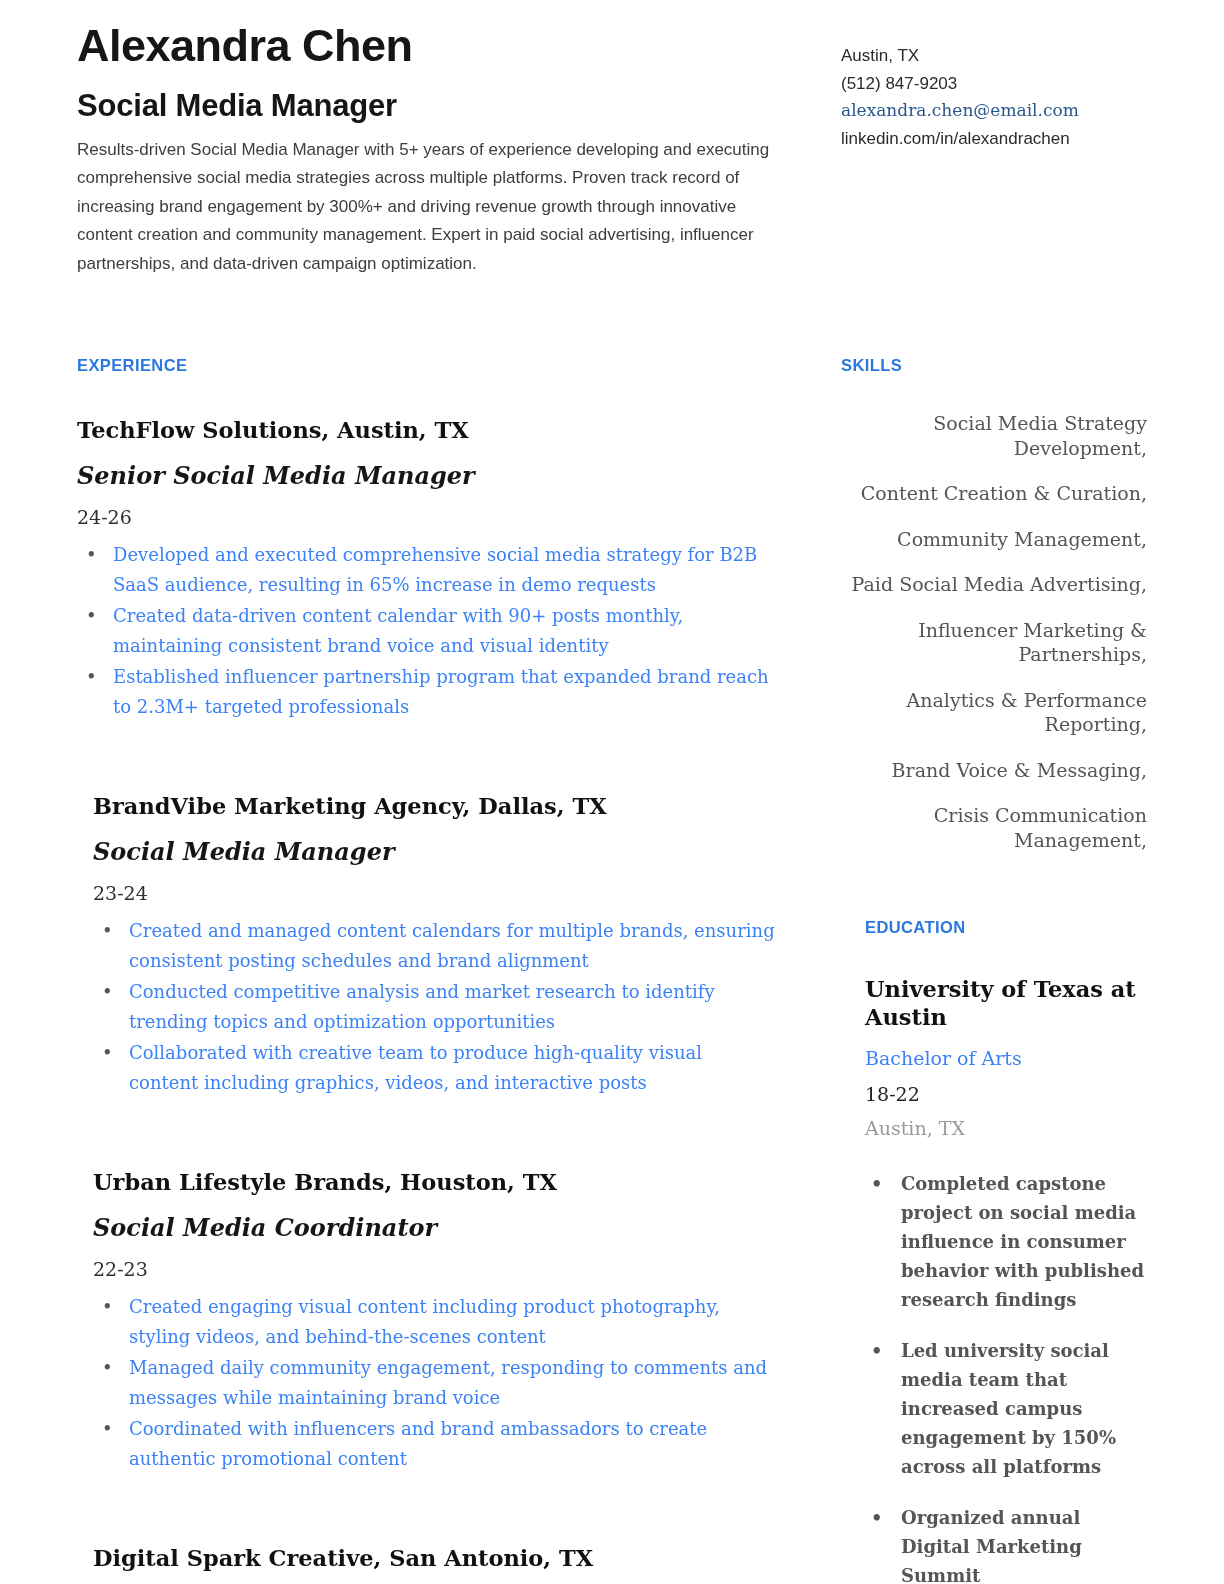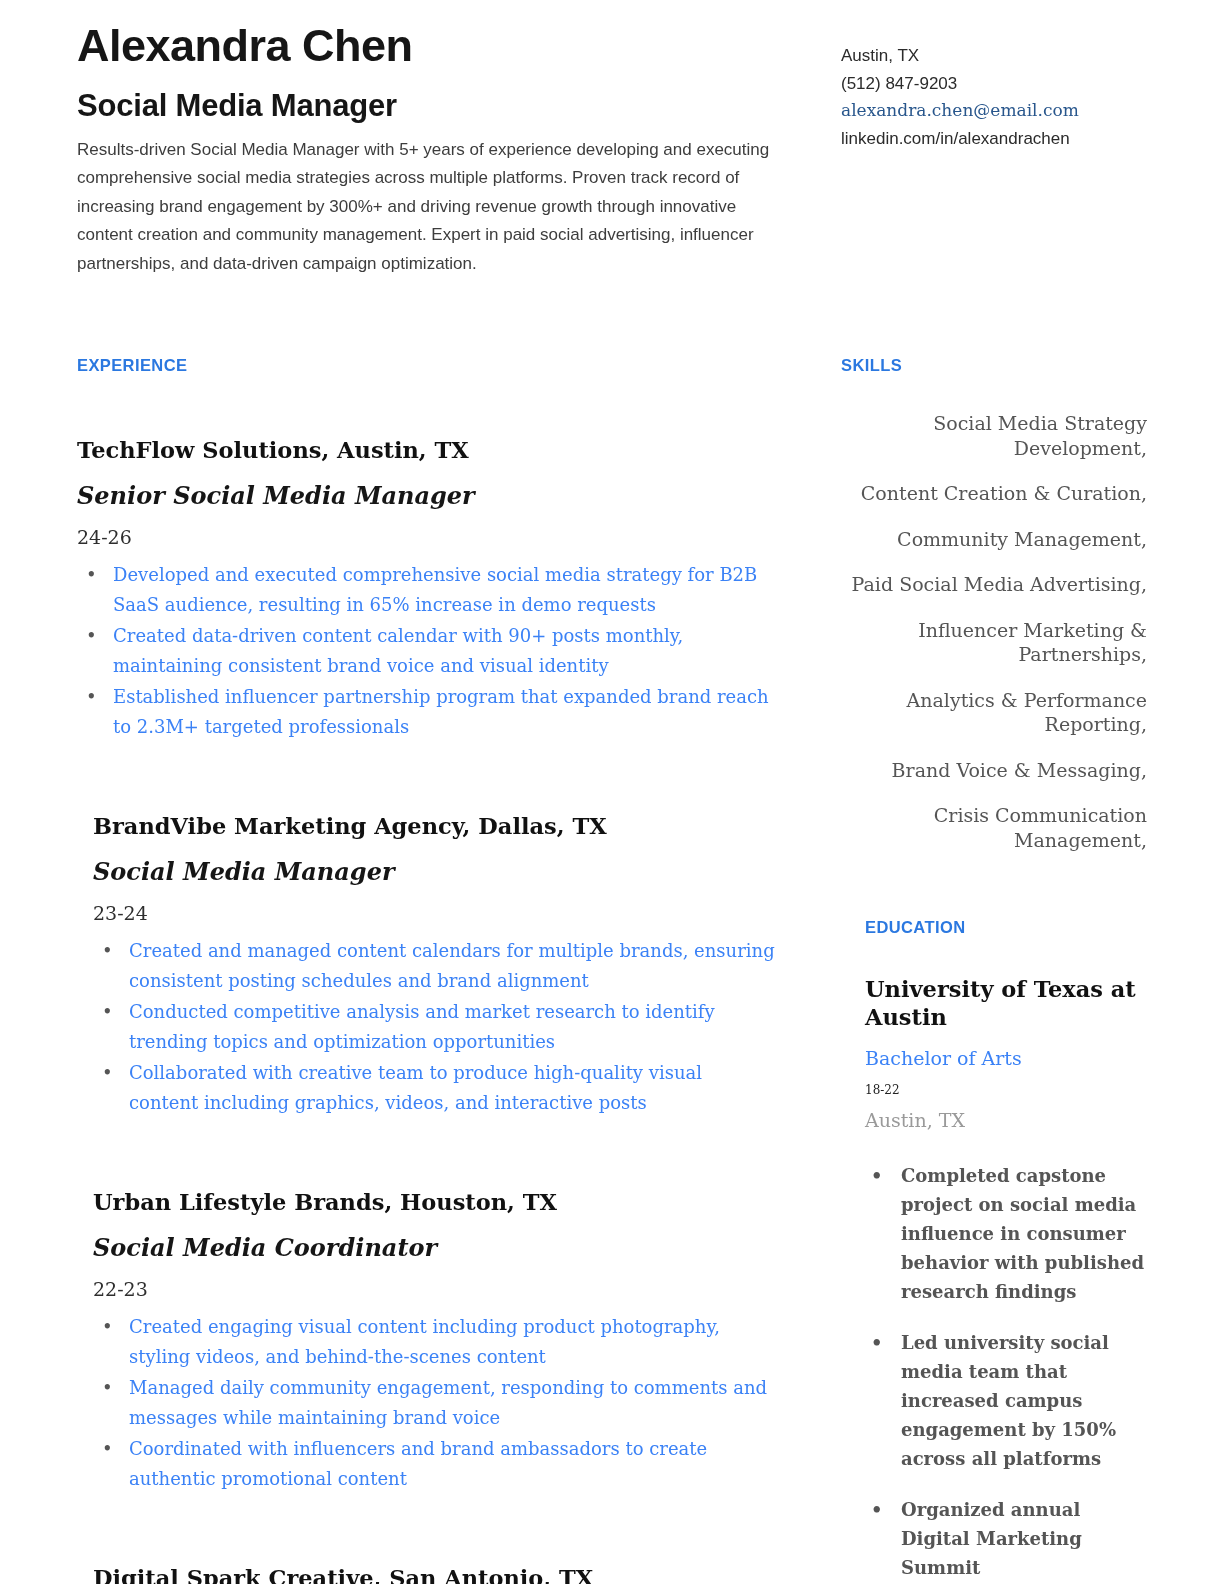--- a/index.html
+++ b/index.html
@@ -44,21 +44,21 @@
 
   
   .col-left  { grid-column:1; grid-row:2; padding-top:78px; }
   .col-right { grid-column:2; grid-row:2; padding-top:78px; }
 
   .section-heading {
     font-size:16.5px; font-weight:700; color:#2b78e0; letter-spacing:0.4px;
   }
 
   
-  .job { margin-top:62px; }
+  .job { margin-top:42px; }
   .job + .job { margin-top:72px;margin-left:16px; }
   .job-company {
     font-family:"DejaVu Serif", serif;
     font-size:22.5px; font-weight:700; color:#111; line-height:1.2;
   }
   .job-title {
     font-family:"DejaVu Serif", serif;
     font-size:24px; font-weight:700; font-style:italic; color:#161616;
     margin-top:17px;
   }
@@ -91,21 +91,21 @@
     font-family:"DejaVu Serif", serif;
     font-size:22.5px; font-weight:700; color:#111; line-height:28px;
     margin-top:38px;
   }
   .edu-degree {
     font-family:"DejaVu Serif", serif;
     font-size:19px; color:#3b82f6; margin-top:16px;
   }
   .edu-dates {
     font-family:"DejaVu Serif", serif;
-    font-size:12px; color:#222; margin-top:14px;
+    font-size:19px; color:#222; margin-top:14px;
   }
   .edu-location {
     font-family:"DejaVu Serif", serif;
     font-size:19px; color:#9a9a9a; margin-top:12px;
   }
   ul.edu-bullets { list-style:none; margin-top:30px; }
   ul.edu-bullets li {
     position:relative; padding-left:36px;
     font-family:"DejaVu Serif", serif;
     font-size:18px; font-weight:700; line-height:29px; color:#555;

